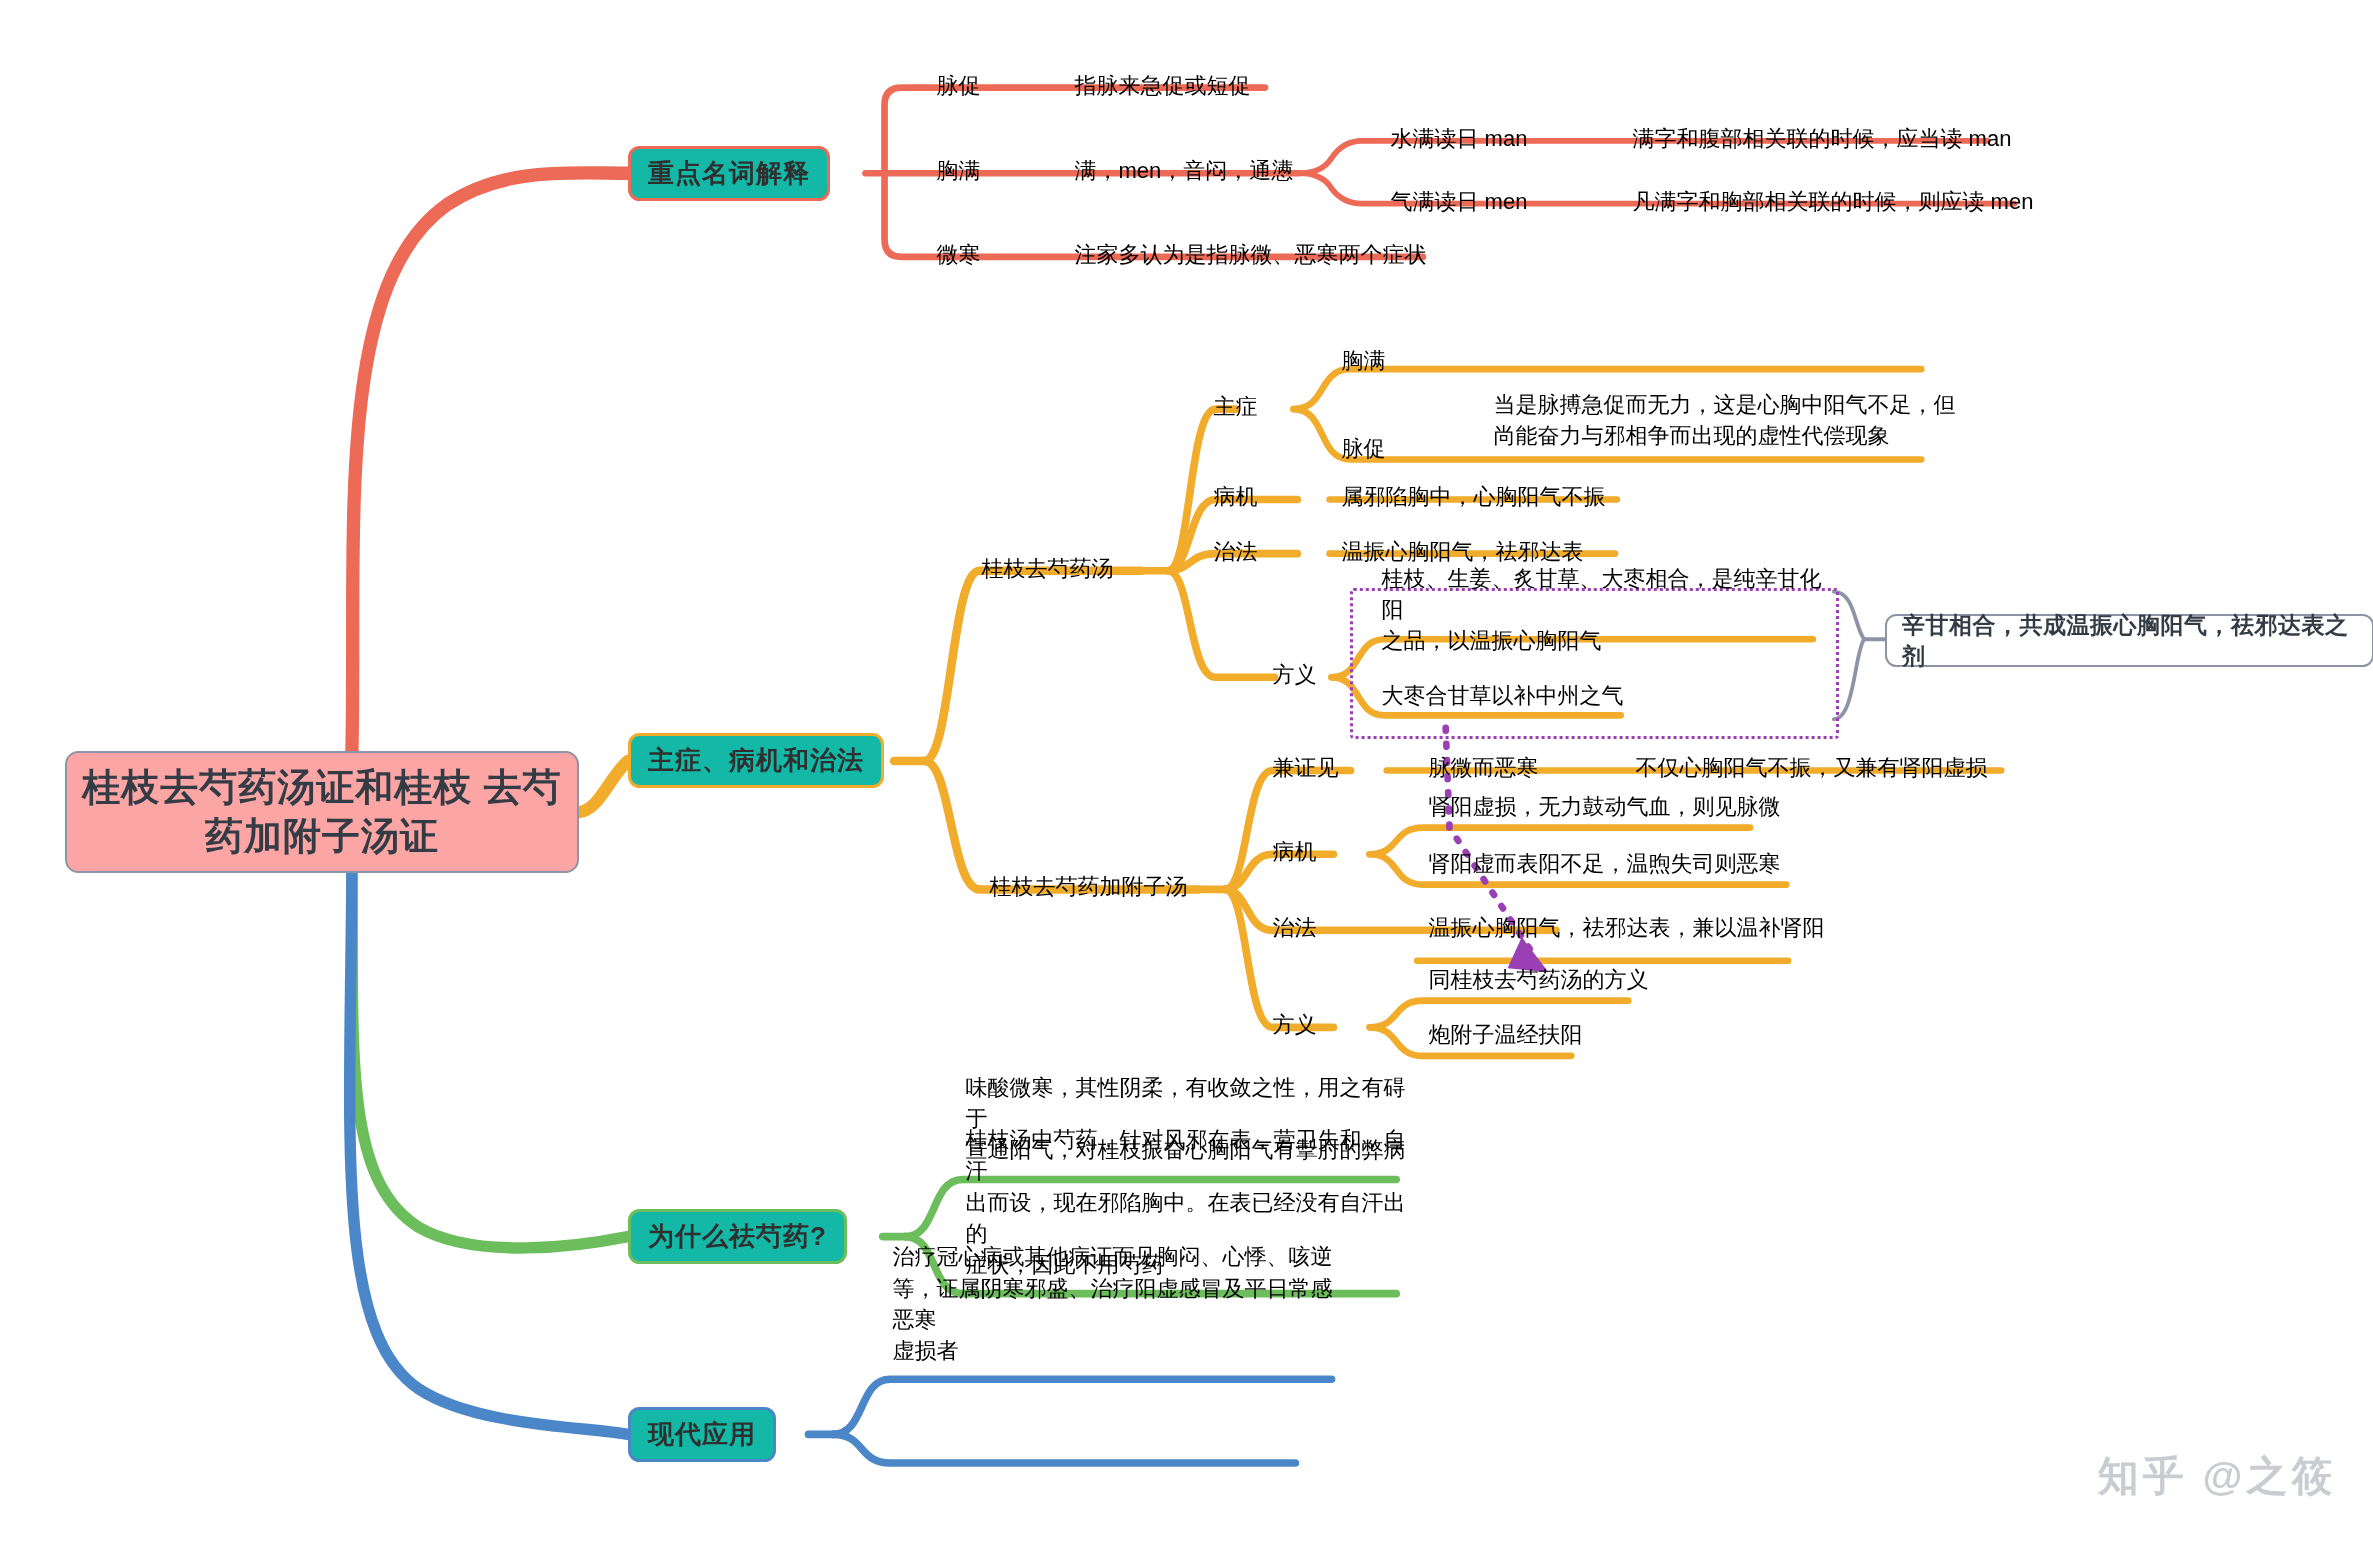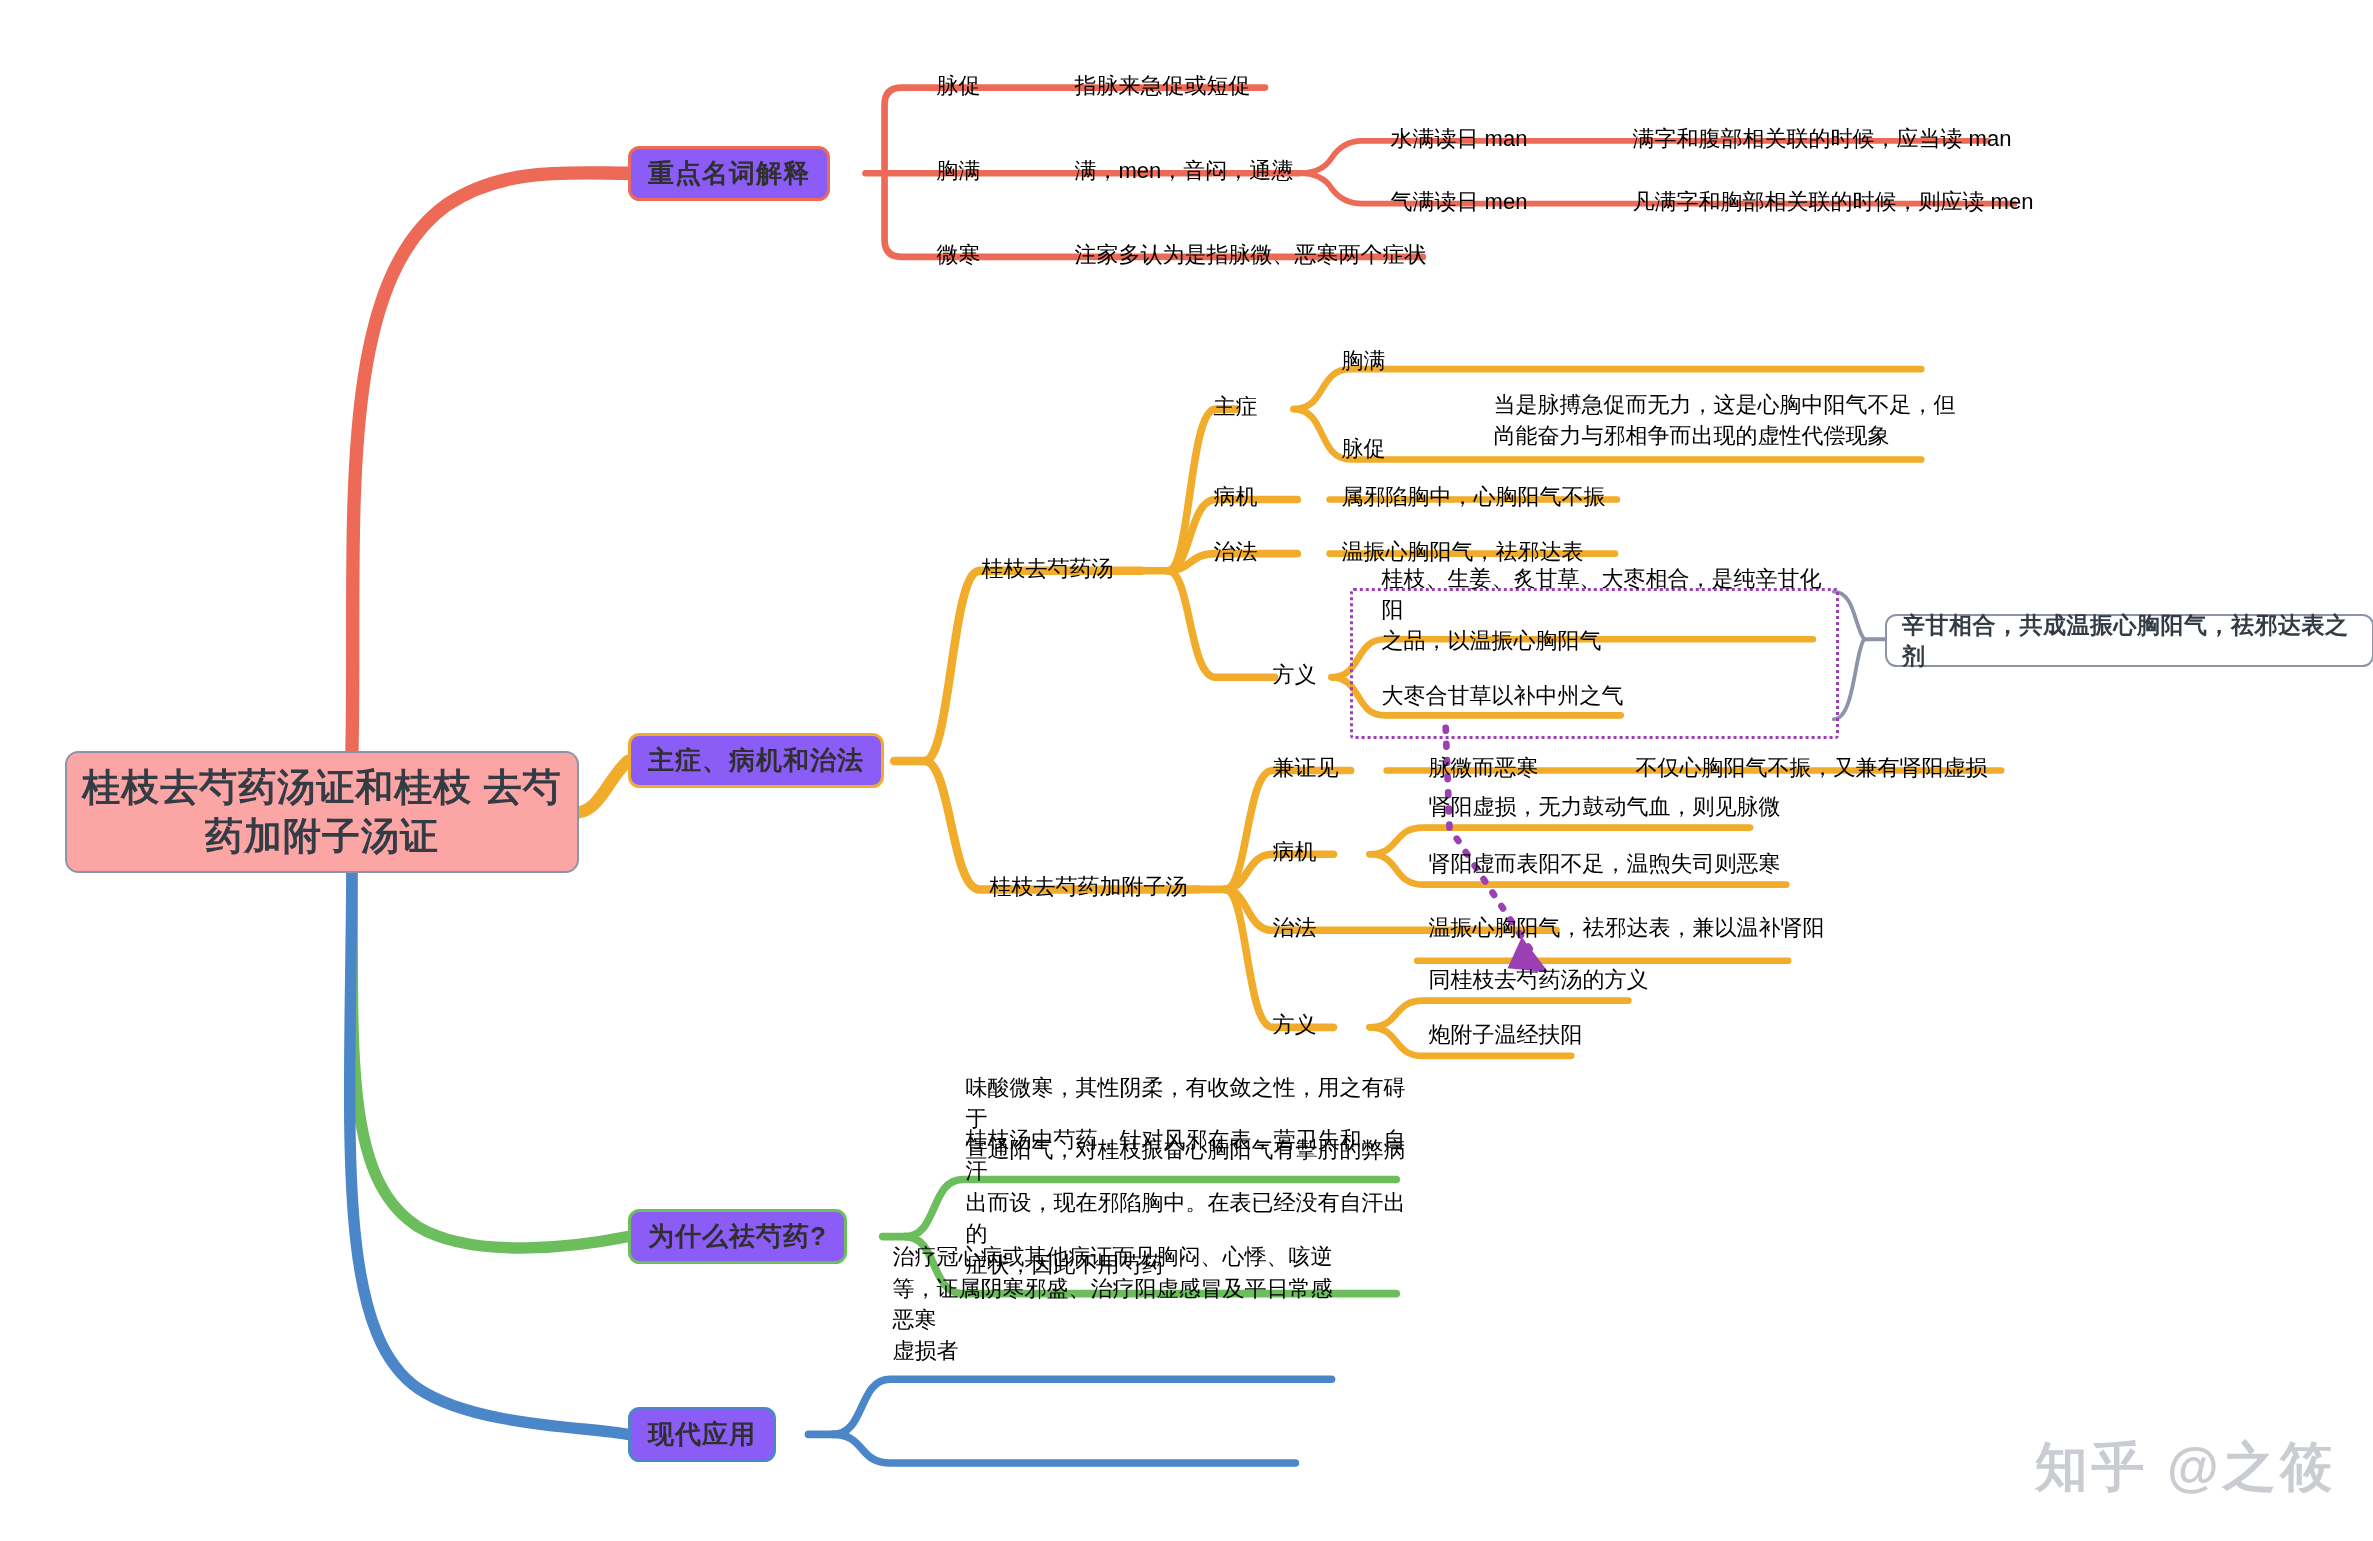--- a/index.html
+++ b/index.html
@@ -16,21 +16,21 @@
 
   .root-node{
     left:65px;top:751px;width:514px;height:122px;
     background:#fca5a5;border:2.9px solid #8d94a8;border-radius:13.3px;
     display:flex;align-items:center;justify-content:center;text-align:center;
     font-size:38px;font-weight:bold;color:#333b45;line-height:1.30;
     letter-spacing:1px;
   }
 
   .branch-node{
-    background:#8b5cf6;border-radius:11.4px;border:3.8px solid #ccc;
+    background:#14b8a6;border-radius:11.4px;border:3.8px solid #ccc;
     display:flex;align-items:center;justify-content:center;
     font-size:26px;font-weight:bold;color:#2f2f2f;padding:12px 17px;
     height:55px;letter-spacing:1px;
   }
   .b-red{border-color:#ec6a56;}
   .b-orange{border-color:#f0ac2a;}
   .b-green{border-color:#6cbd5b;}
   .b-blue{border-color:#4a86c8;}
 
   
@@ -48,21 +48,21 @@
     font-size:23px;font-weight:bold;color:#333b45;padding:0 15px;height:49px;
     letter-spacing:0.5px;
   }
 
   .dashed-box{
     position:absolute;border:3.8px dotted #9b3fb5;border-radius:3.8px;
   }
 
   .watermark{
     position:absolute;right:38px;bottom:38px;
-    font-size:53px;color:#c9cdd2;font-weight:bold;letter-spacing:3.8px;
+    font-size:41px;color:#c9cdd2;font-weight:bold;letter-spacing:3.8px;
     user-select:none;
   }
 </style>
 </head>
 <body>
 
 <div id="canvas">
 
   <svg class="links" viewBox="0 0 2496 1621">
     <g fill="none" stroke-linecap="round">

